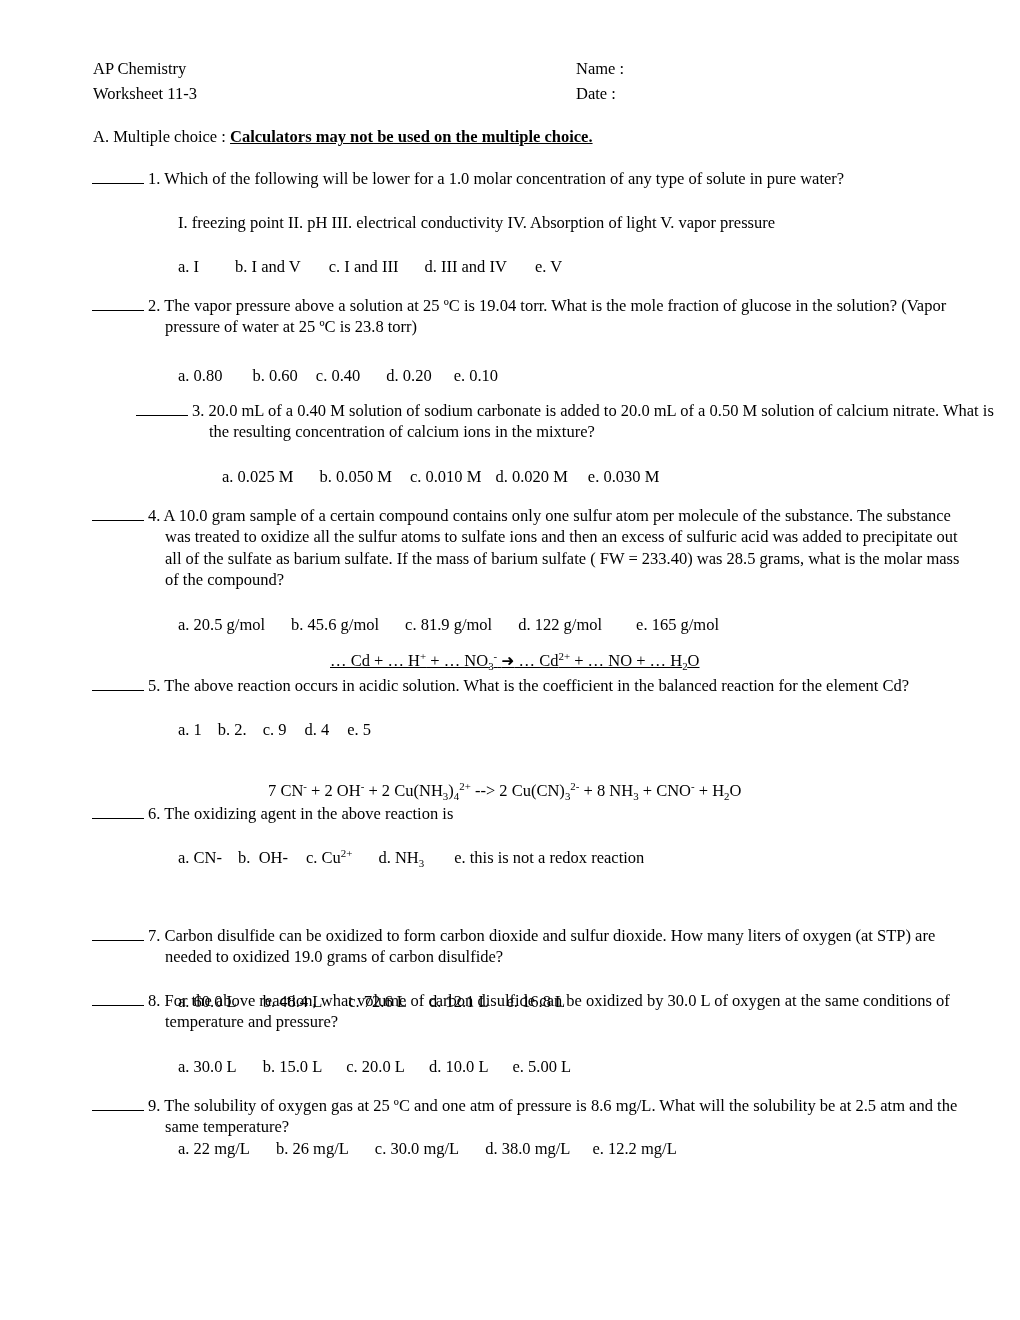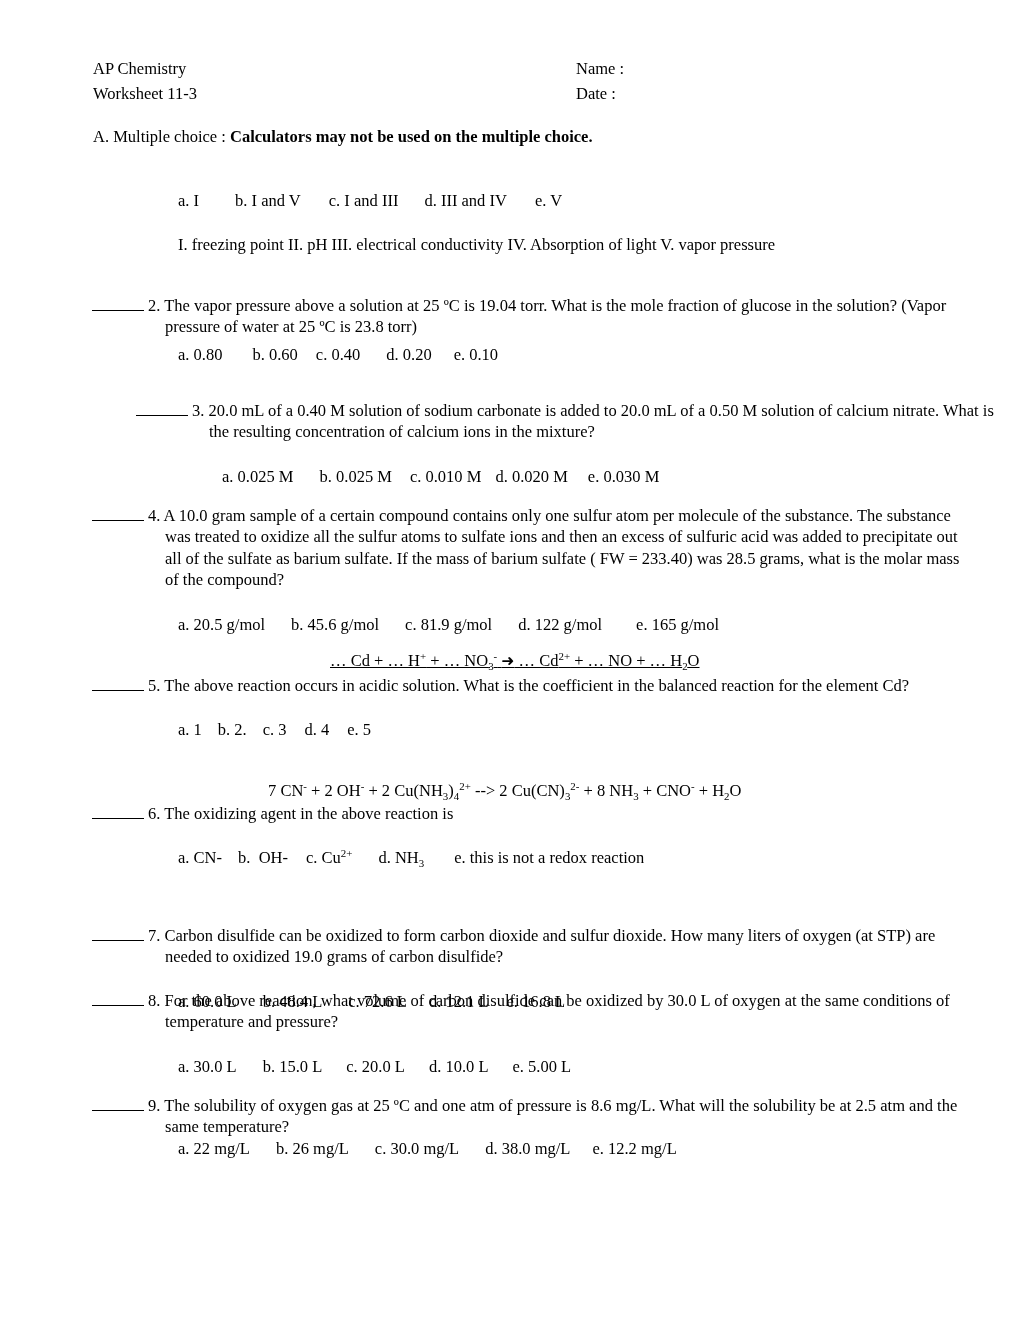--- a/index.html
+++ b/index.html
@@ -50,20 +50,21 @@
 
   
   .section-head {
     position: absolute;
     left: 93px;
     top: 126px;
     white-space: nowrap;
   }
   .section-head .emph {
     font-weight: bold;
+    text-decoration: underline;
   }
 
   
   .qlist {
     position: absolute;
     left: 0;
     top: 0;
     width: 1020px;
   }
   .qblock {
@@ -131,45 +132,49 @@
     </div>
   </div>
 
   <div class="section-head">
     <span>A. Multiple choice : </span><span class="emph">Calculators may not be used on the multiple choice.</span>
   </div>
 
   <div class="qlist">
 
     <div class="qblock" style="top:168px;">
+      <div class="qline">
+        <span class="blank"></span>
+        <span class="qtext"><span>1.</span> <span>Which of the following will be lower for a 1.0 molar concentration of any type of solute in pure water?</span></span>
+      </div>
+      <div class="opts" style="margin-top:23px;">
+        <span>I. freezing point    II. pH      III. electrical conductivity    IV. Absorption of light    V. vapor pressure</span>
+      </div>
       <div class="opts" style="margin-top:22px;">
         <span class="opt">a. I</span><span style="display:inline-block;width:36px;"></span><span class="opt">b. I and V</span><span style="display:inline-block;width:28px;"></span><span class="opt">c.  I and III</span><span style="display:inline-block;width:26px;"></span><span class="opt">d. III and IV</span><span style="display:inline-block;width:28px;"></span><span class="opt">e. V</span>
       </div>
-      <div class="opts" style="margin-top:23px;">
-        <span>I. freezing point    II. pH      III. electrical conductivity    IV. Absorption of light    V. vapor pressure</span>
-      </div>
     </div>
 
     <div class="qblock" style="top:295px;">
       <div class="qline">
         <span class="blank"></span>
         <span class="qtext"><span>2.</span> <span>The vapor pressure above a solution at 25 ºC is 19.04 torr. What is the mole fraction of glucose in the solution? (Vapor pressure of water at 25 ºC is 23.8 torr)</span></span>
       </div>
-      <div class="opts" style="margin-top:6px;">
+      <div class="opts" style="margin-top:27px;">
         <span class="opt">a. 0.80</span><span style="display:inline-block;width:30px;"></span><span class="opt">b. 0.60</span><span style="display:inline-block;width:18px;"></span><span class="opt">c. 0.40</span><span style="display:inline-block;width:26px;"></span><span class="opt">d. 0.20</span><span style="display:inline-block;width:22px;"></span><span class="opt">e. 0.10</span>
       </div>
     </div>
 
     <div class="qblock" style="top:400px;margin-left:44px;">
       <div class="qline">
         <span class="blank"></span>
         <span class="qtext"><span>3.</span> <span>20.0 mL of a 0.40 M solution of sodium carbonate is added to 20.0 mL of a 0.50 M solution of calcium nitrate. What is the resulting concentration of calcium ions in the mixture?</span></span>
       </div>
       <div class="opts" style="margin-top:23px;">
-        <span class="opt">a. 0.025 M</span><span style="display:inline-block;width:26px;"></span><span class="opt">b.  0.025 M</span><span style="display:inline-block;width:18px;"></span><span class="opt">c. 0.010 M</span><span style="display:inline-block;width:14px;"></span><span class="opt">d. 0.020 M</span><span style="display:inline-block;width:20px;"></span><span class="opt">e. 0.030 M</span>
+        <span class="opt">a. 0.025 M</span><span style="display:inline-block;width:26px;"></span><span class="opt">b.  0.050 M</span><span style="display:inline-block;width:18px;"></span><span class="opt">c. 0.010 M</span><span style="display:inline-block;width:14px;"></span><span class="opt">d. 0.020 M</span><span style="display:inline-block;width:20px;"></span><span class="opt">e. 0.030 M</span>
       </div>
     </div>
 
     <div class="qblock" style="top:505px;">
       <div class="qline">
         <span class="blank"></span>
         <span class="qtext"><span>4.</span> <span>A 10.0 gram sample of a certain compound contains only one sulfur atom per molecule of the substance. The substance was treated to oxidize all the sulfur atoms to sulfate ions and then an excess of sulfuric acid was added to precipitate out all of the sulfate as barium sulfate. If the mass of barium sulfate ( FW = 233.40) was 28.5 grams, what is the molar mass of the compound?</span></span>
       </div>
       <div class="opts" style="margin-top:23px;">
         <span class="opt">a. 20.5 g/mol</span><span style="display:inline-block;width:26px;"></span><span class="opt">b. 45.6 g/mol</span><span style="display:inline-block;width:26px;"></span><span class="opt">c. 81.9 g/mol</span><span style="display:inline-block;width:26px;"></span><span class="opt">d. 122 g/mol</span><span style="display:inline-block;width:34px;"></span><span class="opt">e. 165 g/mol</span>
@@ -181,21 +186,21 @@
         … Cd + … H<sup>+</sup> + … NO<sub>3</sub><sup>-</sup> <span class="arrow">➜</span> … Cd<sup>2+</sup> + … NO + … H<sub>2</sub>O
       </div>
     </div>
 
     <div class="qblock" style="top:675px;">
       <div class="qline">
         <span class="blank"></span>
         <span class="qtext"><span>5.</span> <span>The above reaction occurs in acidic solution. What is the coefficient in the balanced reaction for the element Cd?</span></span>
       </div>
       <div class="opts" style="margin-top:23px;">
-        <span class="opt">a. 1</span><span style="display:inline-block;width:16px;"></span><span class="opt">b.  2.</span><span style="display:inline-block;width:16px;"></span><span class="opt">c. 3</span><span style="display:inline-block;width:18px;"></span><span class="opt">d.  4</span><span style="display:inline-block;width:18px;"></span><span class="opt">e. 5</span>
+        <span class="opt">a. 1</span><span style="display:inline-block;width:16px;"></span><span class="opt">b.  2.</span><span style="display:inline-block;width:16px;"></span><span class="opt">c. 9</span><span style="display:inline-block;width:18px;"></span><span class="opt">d.  4</span><span style="display:inline-block;width:18px;"></span><span class="opt">e. 5</span>
       </div>
     </div>
 
     <div class="qblock" style="top:780px;">
       <div class="eq" style="padding-left:268px;">
         7 CN<sup>-</sup> + 2 OH<sup>-</sup> + 2 Cu(NH<sub>3</sub>)<sub>4</sub><sup>2+</sup> --&gt; 2 Cu(CN)<sub>3</sub><sup>2-</sup> + 8 NH<sub>3</sub> + CNO<sup>-</sup> + H<sub>2</sub>O
       </div>
     </div>
 
     <div class="qblock" style="top:803px;">

